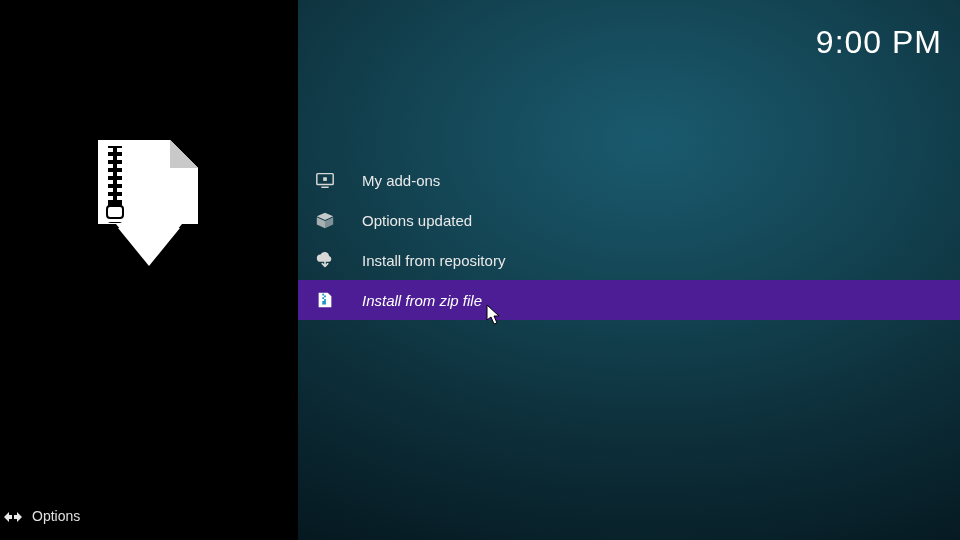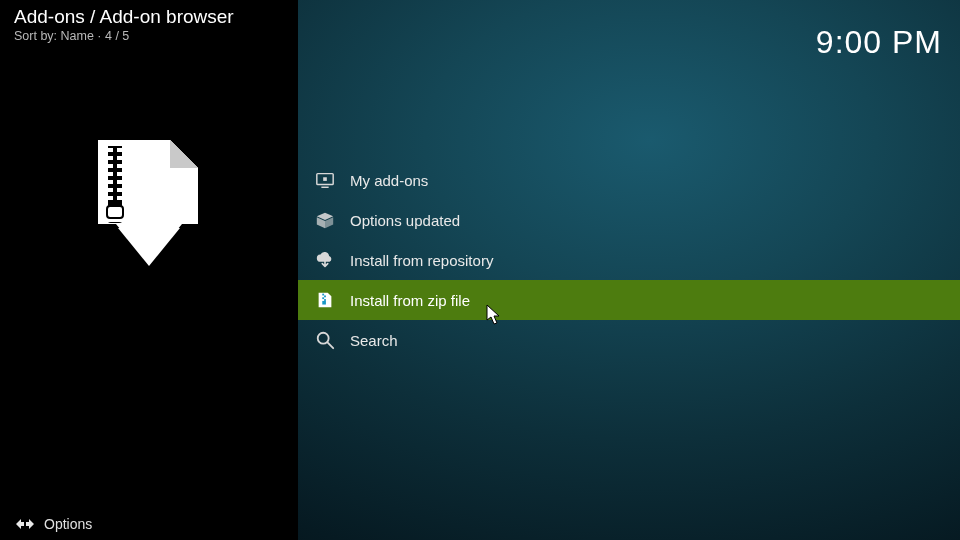--- a/index.html
+++ b/index.html
@@ -49,66 +49,61 @@
     width: 662px;
   }
   .menu-item {
     display: flex;
     align-items: center;
     height: 40px;
     padding-left: 16px;
     font-size: 15px;
     color: #e9e9e9;
     cursor: pointer;
+    gap: 12px;
   }
   .menu-item.selected {
-    background: #4d7c0f;
-    color: #fff;
+    background: #4c1d95;
+    color: #fff;
+    font-style: italic;
   }
   .menu-item .icon {
     width: 22px; height: 22px;
     margin-right: 14px;
     display: flex;
     align-items: center;
     justify-content: center;
     flex-shrink: 0;
   }
   .footer {
     position: absolute;
     left: 0; bottom: 0;
     width: 298px;
     height: 32px;
     display: flex;
-    align-items: center;
-    padding-left: 16px;
+    padding-left: 4px;
     color: #e0e0e0;
     font-size: 14px;
   }
   .footer .icon {
     width: 18px; height: 18px;
     margin-right: 10px;
     display: flex; align-items:center; justify-content:center;
   }
   .cursor {
     position: absolute;
     left: 486px; top: 304px;
     width: 16px; height: 22px;
     pointer-events: none;
   }
 </style>
 </head>
 <body>
 
 <div class="sidebar">
-  <div class="header">
-    <div class="breadcrumb">Add-ons / Add-on browser</div>
-    <div class="sortline">
-      <span>Sort by: </span><span>Name</span><span>  ·  </span><span>4 / 5</span>
-    </div>
-  </div>
 
   <div class="sidebar-icon">
     <svg viewBox="0 0 140 140" width="140" height="140">
 
       <path d="M20 6 h72 l28 28 v56 h-100 z" fill="#fff"></path>
       <path d="M92 6 v28 h28 z" fill="#000" fill-opacity="0.28"></path>
 
       <rect x="30" y="12" width="14" height="70" fill="#000"></rect>
       <g fill="#fff">
         <rect x="30" y="14" width="5" height="4"></rect>
@@ -239,29 +234,20 @@
         <rect x="8" y="4" width="2" height="2" fill="#1998c6"></rect>
         <rect x="10" y="6" width="2" height="2" fill="#1998c6"></rect>
         <rect x="8" y="8" width="2" height="2" fill="#1998c6"></rect>
         <rect x="10" y="10" width="2" height="2" fill="#1998c6"></rect>
         <rect x="8" y="12" width="4" height="4" fill="#1998c6"></rect>
       </svg>
     </span>
     <span>Install from zip file</span>
   </div>
 
-  <div class="menu-item">
-    <span class="icon">
-      <svg viewBox="0 0 22 22" width="20" height="20" fill="none" stroke="#d8d8d8" stroke-width="2">
-        <circle cx="9" cy="9" r="6"></circle>
-        <line x1="14" y1="14" x2="20" y2="20" stroke-linecap="round"></line>
-      </svg>
-    </span>
-    <span>Search</span>
-  </div>
 
 </div>
 
 <div class="cursor">
   <svg viewBox="0 0 16 22" width="16" height="22">
     <path d="M1 1 L1 16 L5 13 L8 20 L11 19 L8 12 L13 12 Z" fill="#fff" stroke="#000" stroke-width="1"></path>
   </svg>
 </div>
 
 </body></html>

